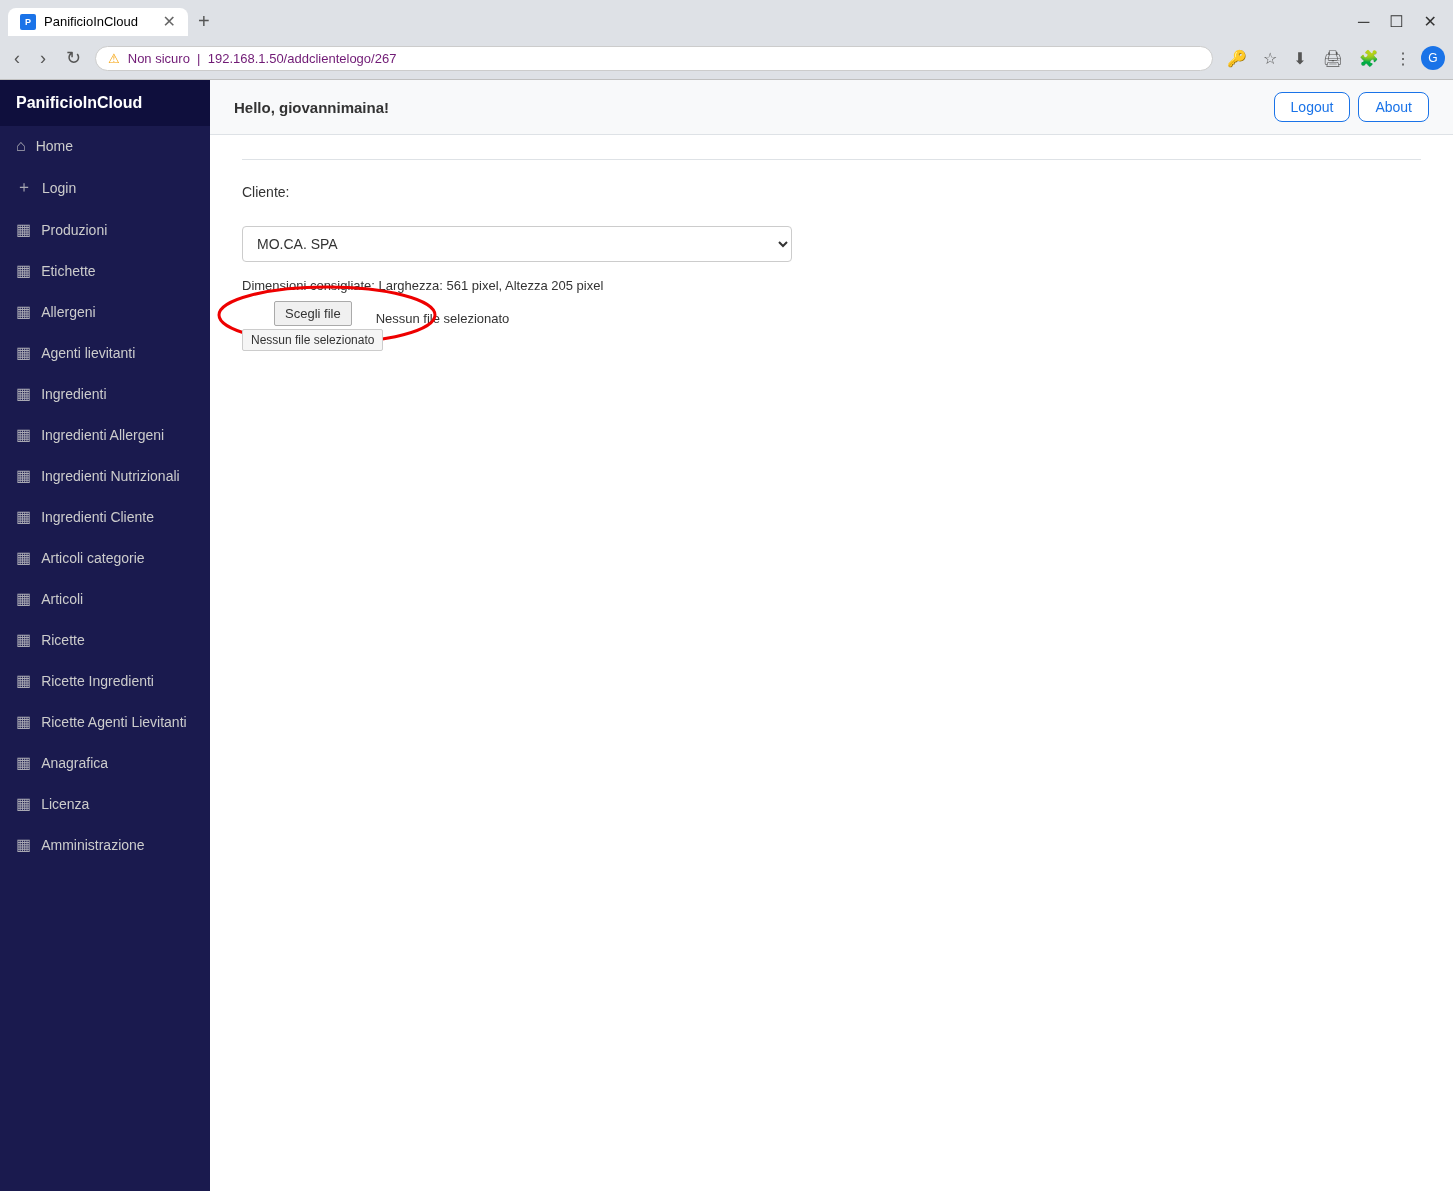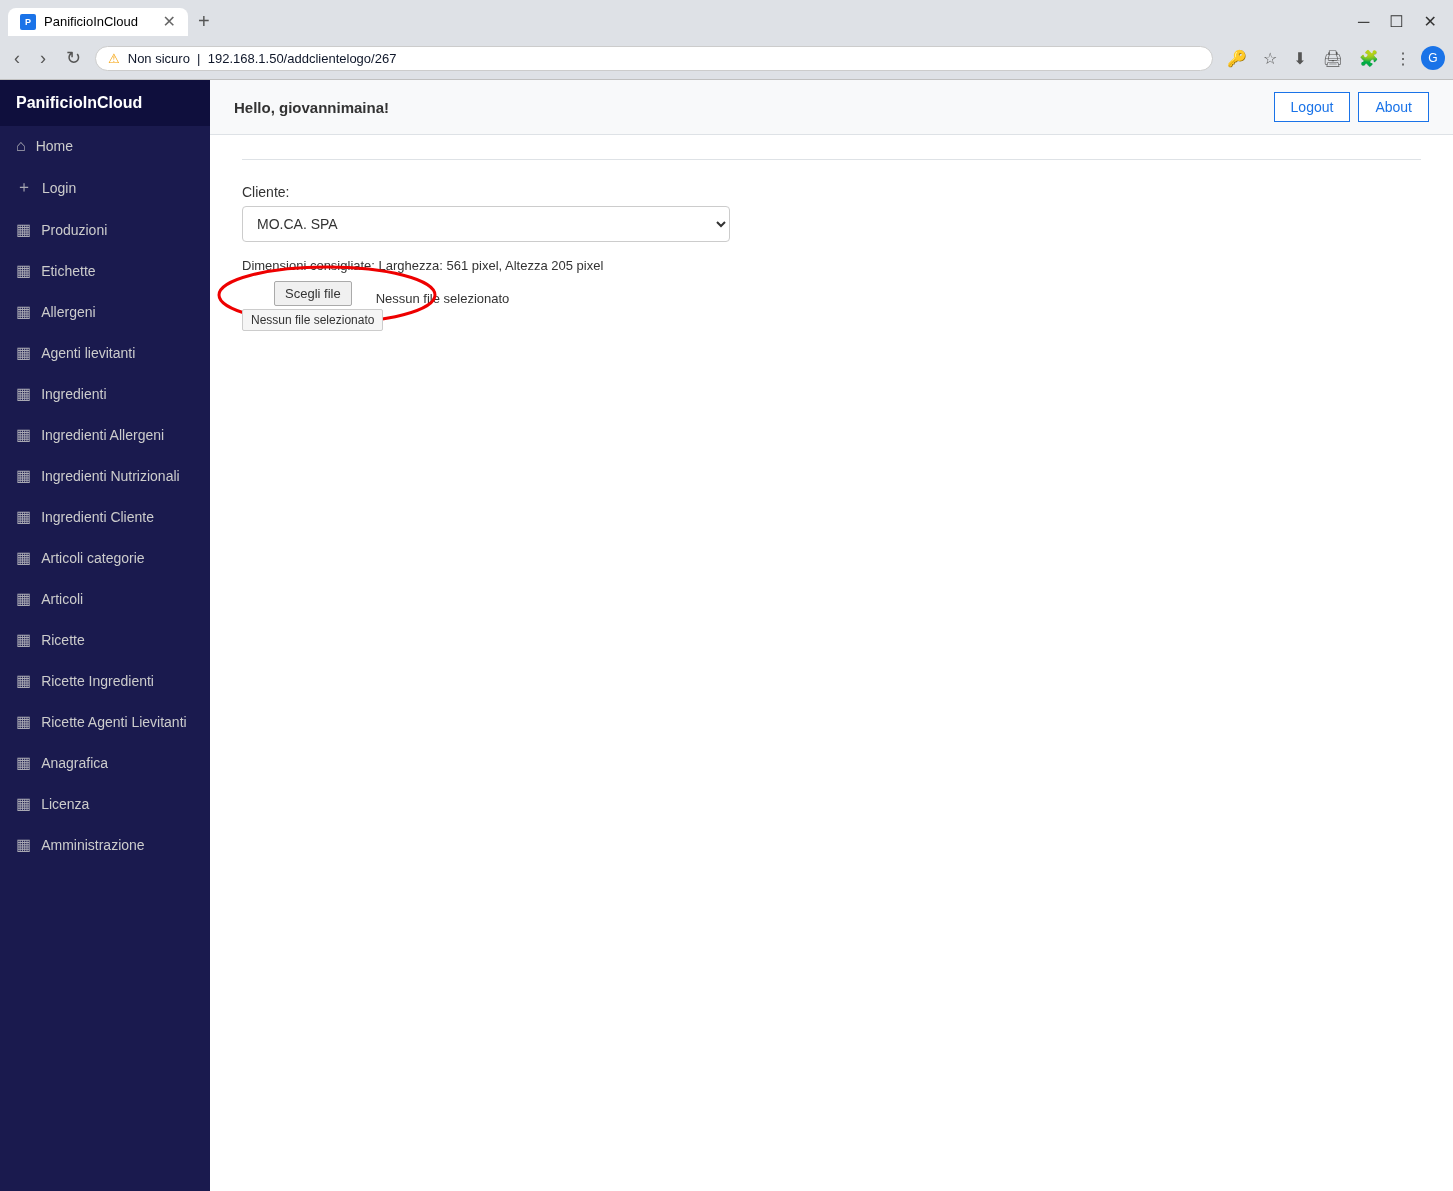--- a/index.html
+++ b/index.html
@@ -12,49 +12,49 @@
     .tab { background: #fff; border-radius: 8px 8px 0 0; padding: 6px 12px; display: flex; align-items: center; gap: 8px; font-size: 13px; min-width: 180px; }
     .tab-favicon { width: 16px; height: 16px; background: #1a73e8; border-radius: 2px; display: flex; align-items: center; justify-content: center; color: white; font-size: 9px; font-weight: bold; }
     .tab-close { margin-left: auto; cursor: pointer; color: #666; font-size: 16px; line-height: 1; }
     .new-tab-btn { background: none; border: none; cursor: pointer; font-size: 20px; color: #555; padding: 4px 8px; border-radius: 50%; }
     .window-controls { display: flex; gap: 4px; align-items: center; margin-left: auto; }
     .win-btn { background: none; border: none; cursor: pointer; font-size: 16px; color: #333; padding: 2px 8px; }
     .browser-toolbar { display: flex; align-items: center; padding: 6px 8px; gap: 8px; }
     .nav-btn { background: none; border: none; cursor: pointer; font-size: 18px; color: #555; padding: 4px 6px; border-radius: 50%; }
     .address-bar { flex: 1; display: flex; align-items: center; background: #fff; border: 1px solid #ccc; border-radius: 20px; padding: 4px 12px; gap: 8px; font-size: 13px; }
     .lock-icon { color: #f59f00; font-size: 13px; }
-    .address-text { flex: 1; color: #0f172a; }
+    .address-text { flex: 1; color: #701a75; }
     .toolbar-icons { display: flex; gap: 4px; align-items: center; }
     .toolbar-icon-btn { background: none; border: none; cursor: pointer; font-size: 16px; color: #555; padding: 4px 6px; border-radius: 50%; }
     .profile-icon { width: 24px; height: 24px; border-radius: 50%; background: #1a73e8; display: inline-flex; align-items: center; justify-content: center; color: white; font-size: 12px; }
 
     
     .app-wrapper { display: flex; flex: 1; overflow: hidden; }
 
     
     .sidebar { width: 210px; background: #1a1a4e; color: white; display: flex; flex-direction: column; overflow-y: auto; flex-shrink: 0; }
     .sidebar-brand { background: #0f0f3d; padding: 14px 16px; font-size: 16px; font-weight: bold; color: white; }
     .sidebar-item { display: flex; align-items: center; gap: 10px; padding: 11px 16px; color: #ccc; cursor: pointer; text-decoration: none; font-size: 14px; }
     .sidebar-item-icon { font-size: 16px; opacity: 0.8; }
     .sidebar-item-label { color: inherit; }
 
     
     .main-content { flex: 1; display: flex; flex-direction: column; overflow: auto; }
     .top-bar { background: #f8f9fa; border-bottom: 1px solid #dee2e6; padding: 12px 24px; display: flex; align-items: center; justify-content: space-between; }
     .top-bar-greeting { font-size: 15px; color: #333; font-weight: 700; }
     .top-bar-buttons { display: flex; gap: 8px; }
-    .btn-outline { background: white; border: 1px solid #1a73e8; color: #1a73e8; padding: 6px 16px; border-radius: 0; cursor: pointer; font-size: 14px; }
+    .btn-outline { background: white; border: 1px solid #1a73e8; color: #1a73e8; padding: 6px 16px; border-radius: 8px; cursor: pointer; font-size: 14px; }
 
     .page-content { padding: 24px 32px; flex: 1; }
     .page-title { font-size: 26px; color: #333; font-weight: 400; margin-bottom: 16px; }
     .divider { border: none; border-top: 1px solid #dee2e6; margin-bottom: 24px; }
 
     .form-group { margin-bottom: 16px; }
     .form-label { display: block; margin-bottom: 6px; font-size: 14px; color: #333; }
-    .form-select { width: 488px; padding: 8px 10px; border: 1px solid #ccc; border-radius: 4px; font-size: 14px; background: white; appearance: auto; color: #333; }
+    .form-select { width: 550px; padding: 8px 10px; border: 1px solid #ccc; border-radius: 4px; font-size: 14px; background: white; appearance: auto; color: #333; margin-top: 20px; }
 
     .dimensions-text { font-size: 13px; color: #333; margin-bottom: 8px; }
 
     .file-input-wrapper { position: relative; display: inline-flex; align-items: flex-end; gap: 24px; padding-left: 32px; }
     .file-choose-btn { background: #f0f0f0; border: 1px solid #aaa; padding: 4px 10px; cursor: pointer; font-size: 13px; border-radius: 2px; color: #333; }
     .file-name-text { font-size: 13px; color: #333; }
 
     
     .file-tooltip { position: absolute; top: 28px; left: 0; background: #f5f5f5; border: 1px solid #ccc; padding: 3px 8px; font-size: 12px; color: #333; border-radius: 2px; white-space: nowrap; z-index: 10; }
   </style>

